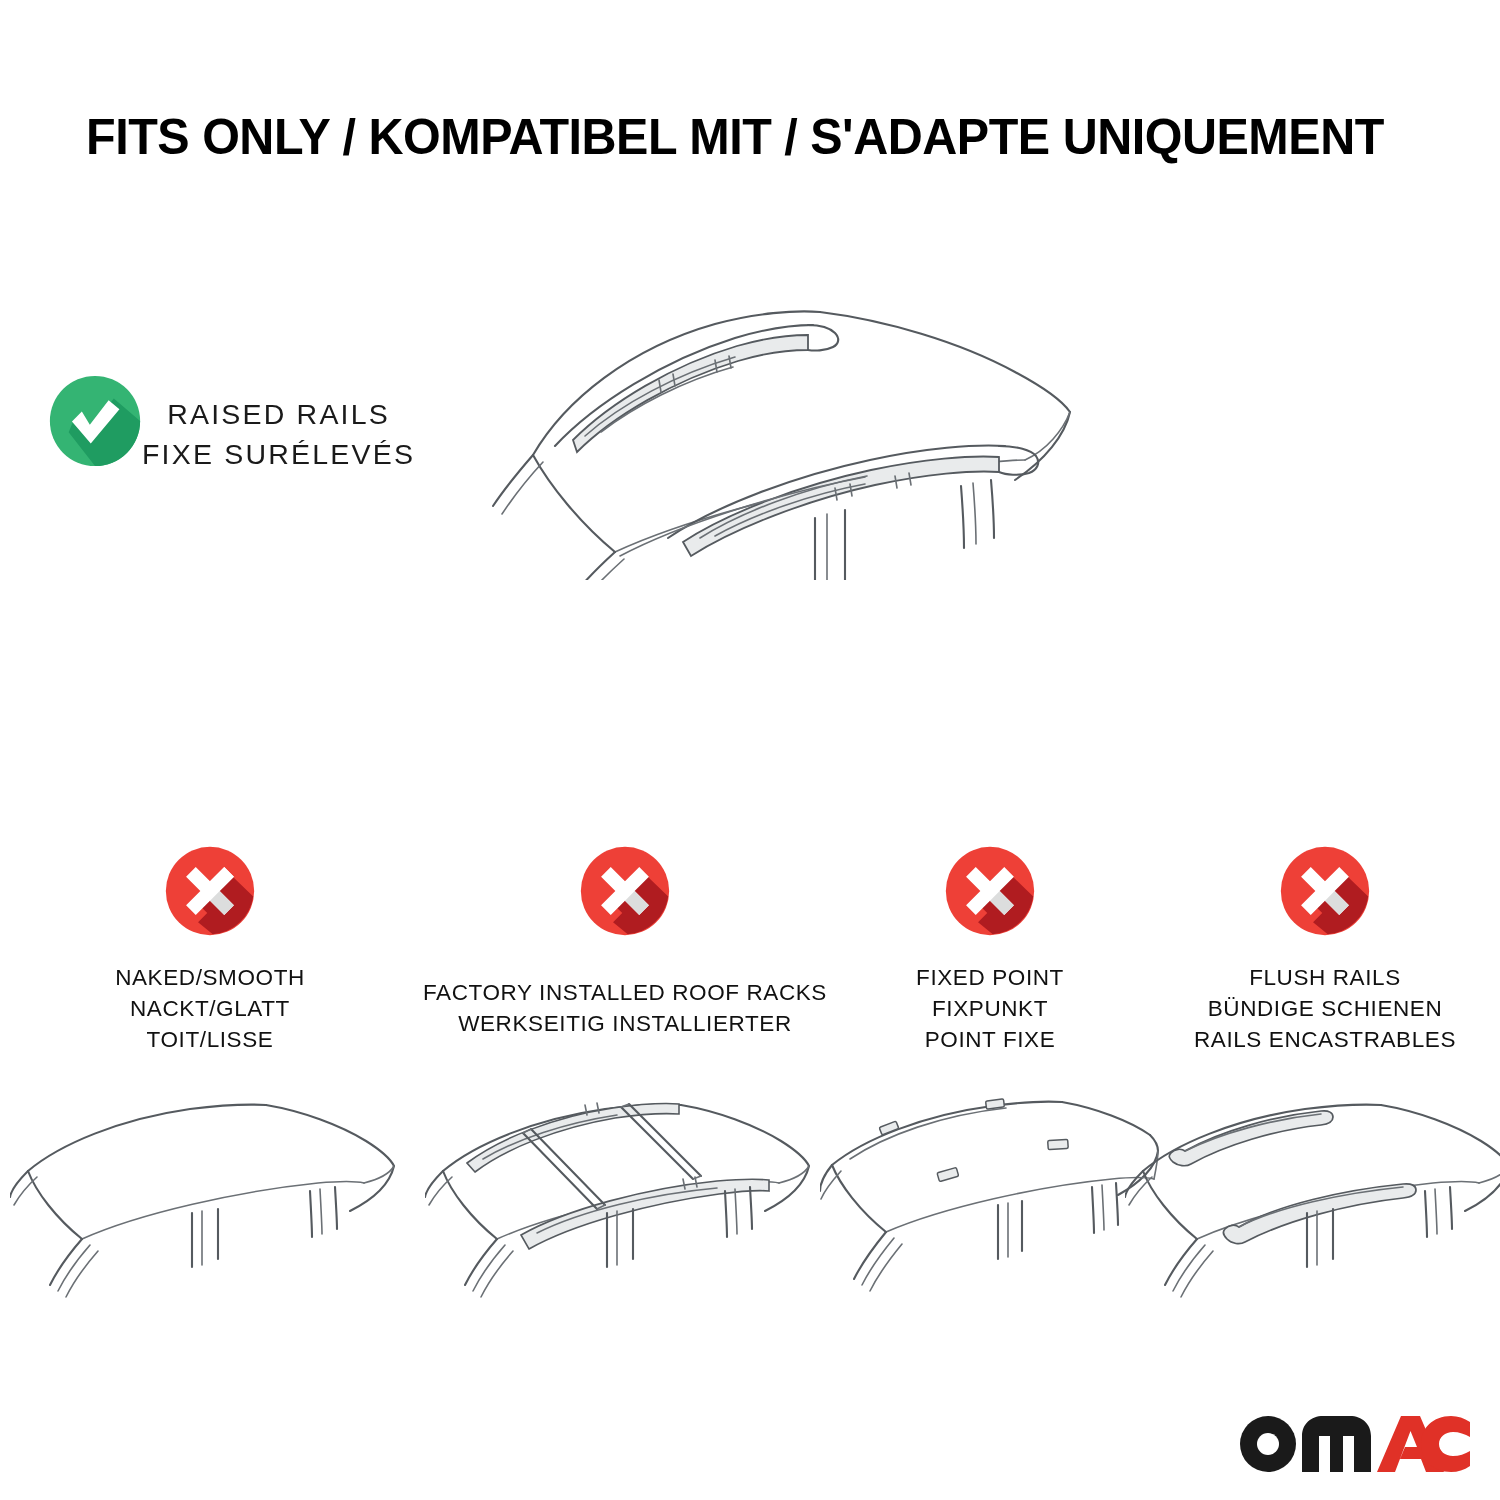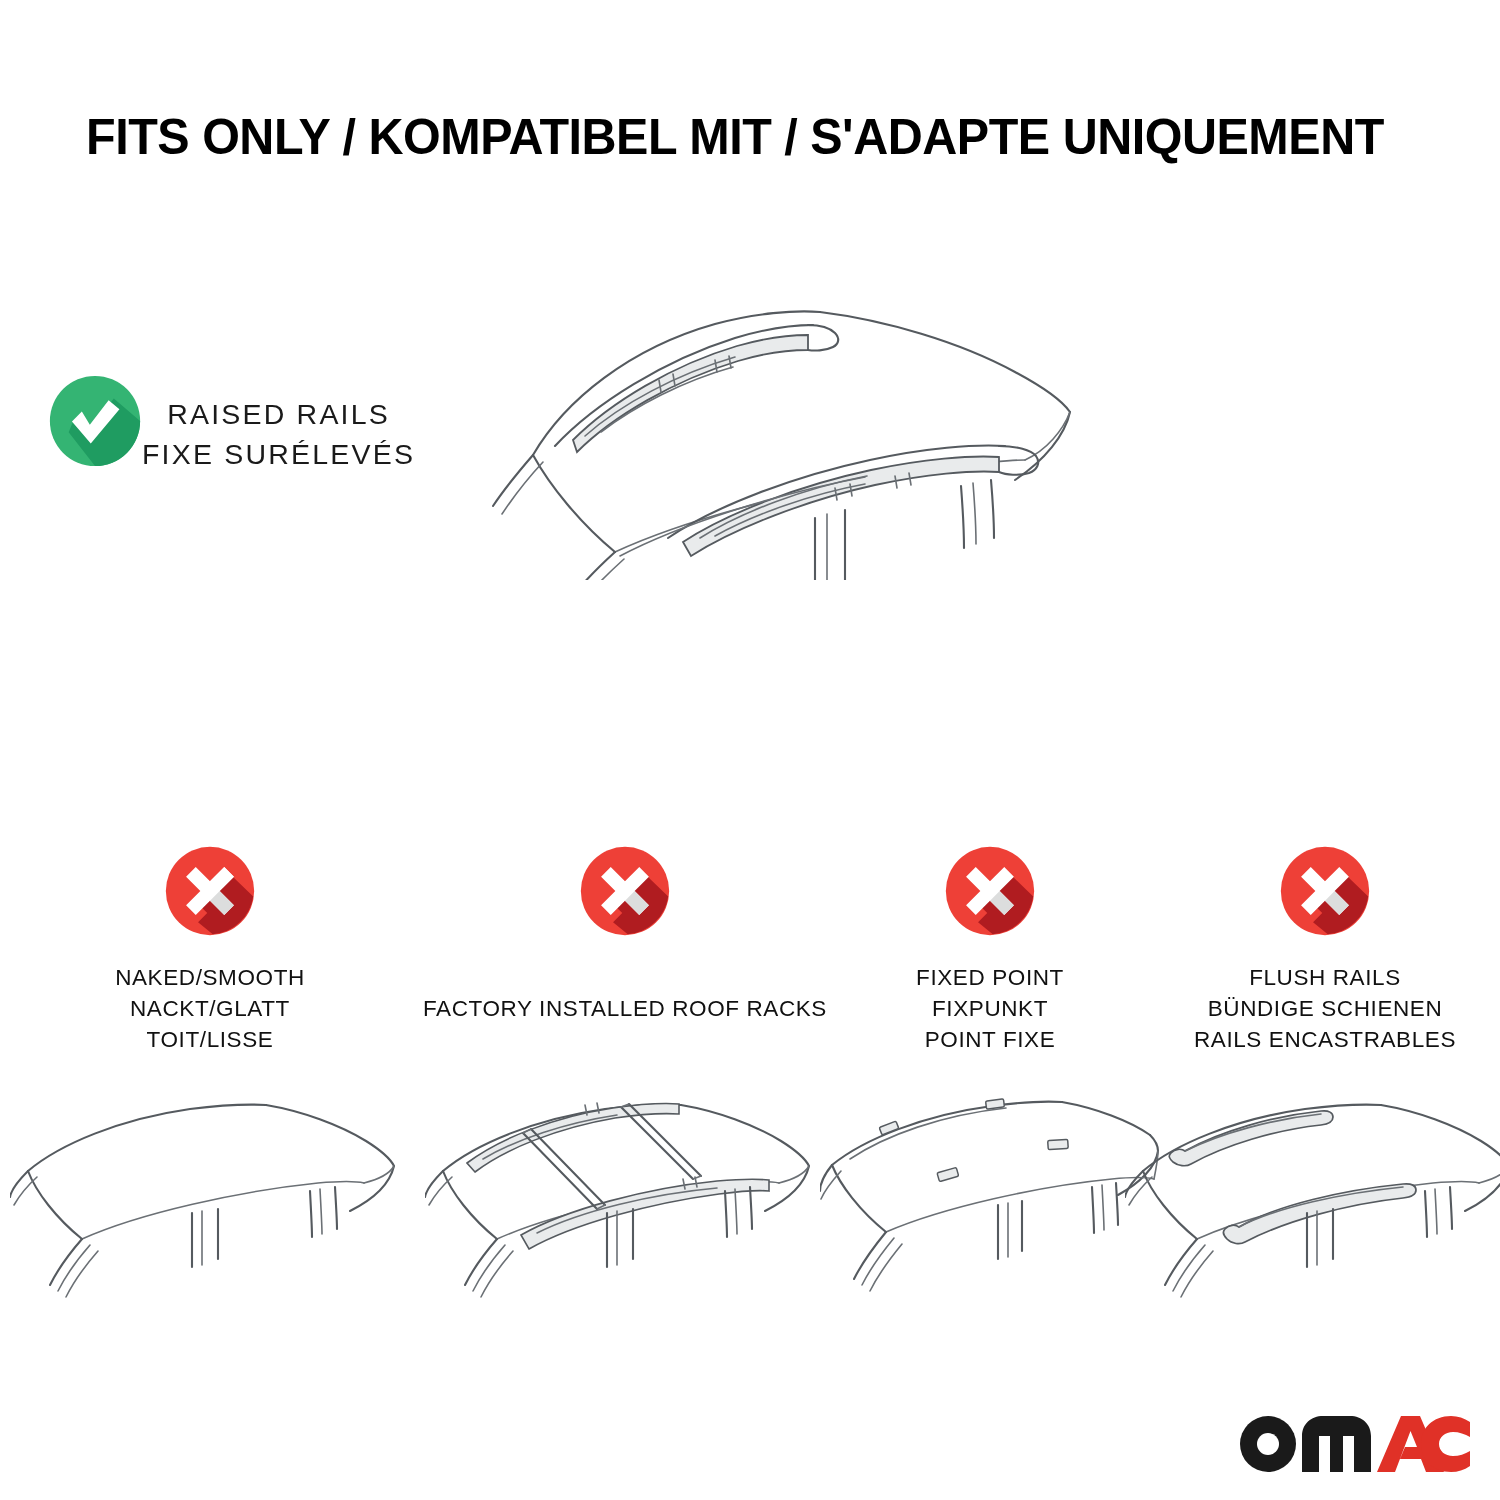--- a/index.html
+++ b/index.html
@@ -266,20 +266,21 @@
         <circle cx="50" cy="50" r="48" fill="#ee4037"></circle>
         <path d="M53 97 A48 48 0 0 0 97 56 L66 26 L33 60 L47 74 L37 84 Z" fill="#b01c20"></path>
         <path d="M34.5 24 L50 39.5 L65.5 24 L76 34.5 L60.5 50 L76 65.5 L65.5 76 L50 60.5 L34.5 76 L24 65.5 L39.5 50 L24 34.5 Z" fill="#ffffff"></path>
         <path d="M50 60.5 L60.5 50 L76 65.5 L65.5 76 Z" fill="#dcdddd"></path>
       </svg>
     </div>
 
     <div class="cap-wrap">
       <div class="caption">
         <div>FACTORY INSTALLED ROOF RACKS</div>
+        <div>WERKSEITIG INSTALLIERTER</div>
       </div>
     </div>
 
     <div class="col-art art-2">
       <svg viewBox="0 0 400 230" xmlns="http://www.w3.org/2000/svg">
 
         <path class="line-art" d="M18 84 C50 57 110 32 180 22 C212 18 238 17 256 18"></path>
         <path class="line-art" d="M256 18 C292 24 330 38 356 54 C372 64 381 73 384 79"></path>
         <path class="line-art" d="M18 84 C26 105 46 131 72 152"></path>
         <path class="line-art" d="M384 79 C380 96 364 112 340 124"></path>

